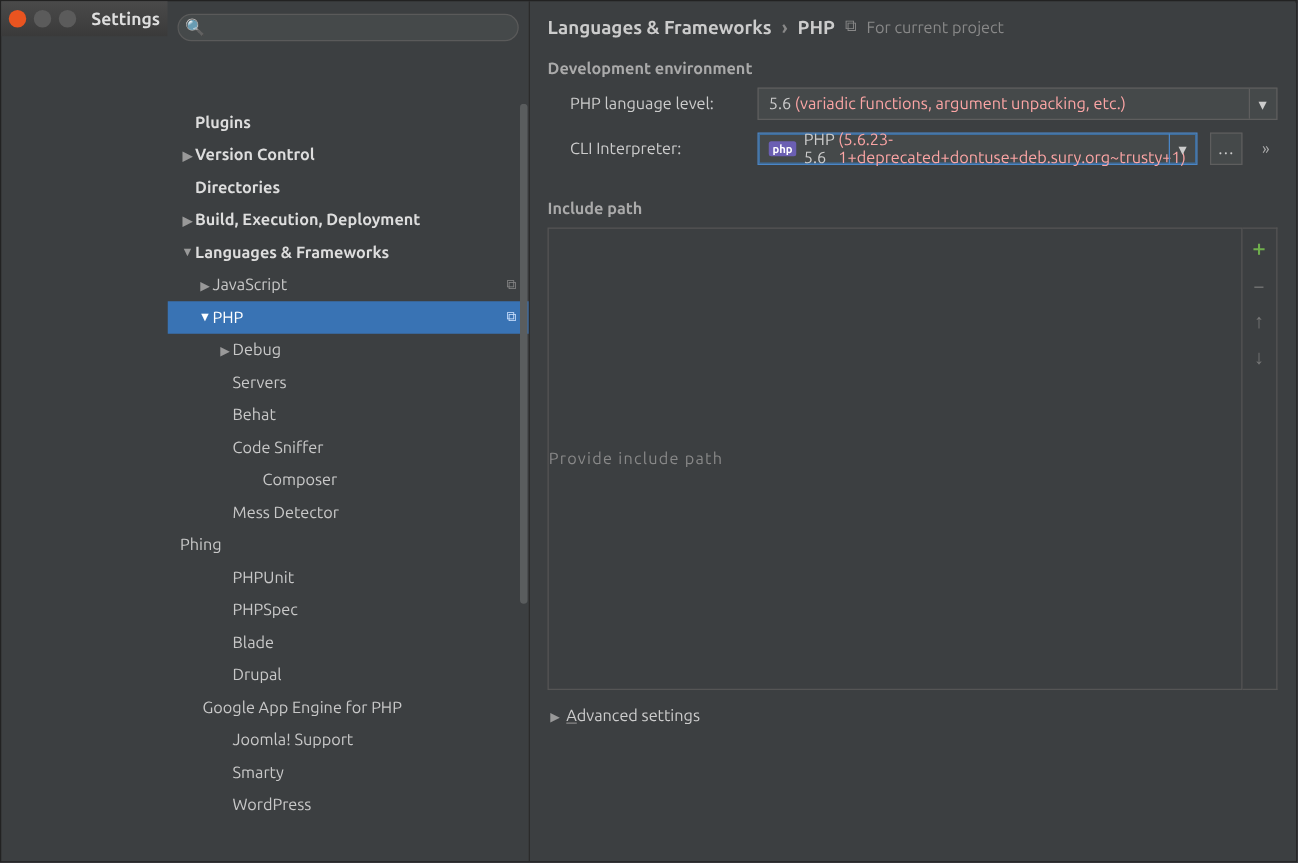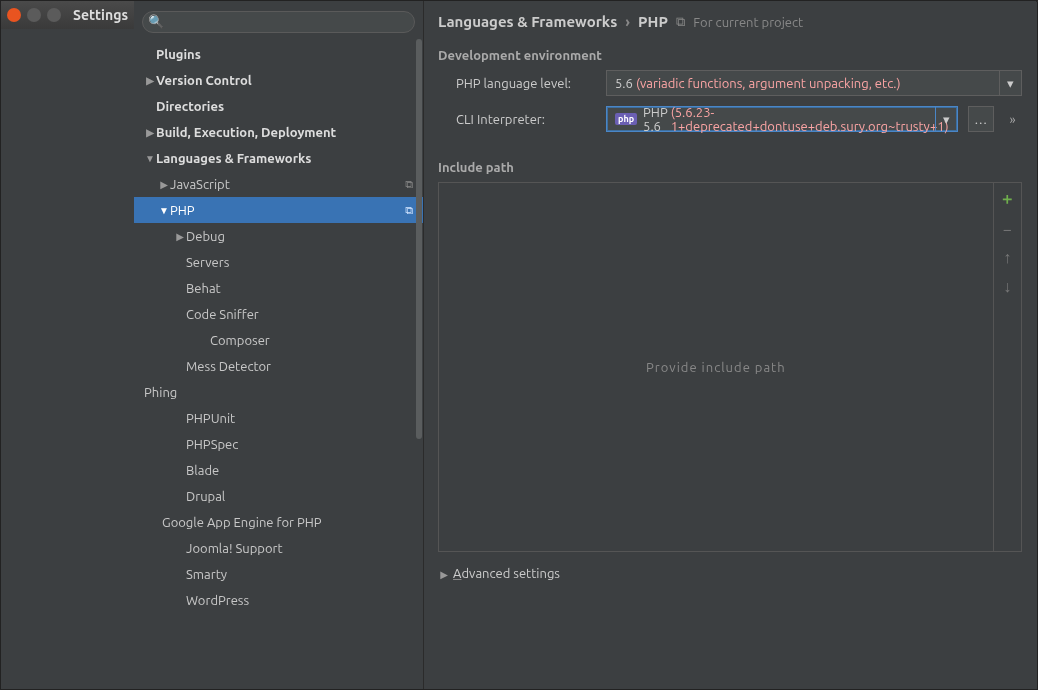--- a/index.html
+++ b/index.html
@@ -9,21 +9,21 @@
 .wbtn { width: 14px; height: 14px; border-radius: 50%; display:inline-block; }
 .wbtn.close { background: #e95420; }
 .wbtn.min { background: #5b5b5b; }
 .wbtn.max { background: #5b5b5b; }
 .titletext { color: #ddd; font-weight: bold; font-size: 14px; margin-left: 6px; }
 .body { flex: 1; display: flex; min-height: 0; }
 .sidebar { width: 290px; border-right: 1px solid #2b2b2b; display: flex; flex-direction: column; padding-top: 8px; }
 .search { margin: 2px 8px 6px 8px; position: relative; }
 .search input { width: 100%; height: 22px; background: #45494a; border: 1px solid #5a5a5a; border-radius: 11px; padding: 0 8px 0 24px; color: #ccc; outline: none; }
 .search .icon { position: absolute; left: 6px; top: 3px; color: #888; font-size: 13px; }
-.tree { flex: 1; overflow: hidden; position: relative; }
+.tree { flex: 1; overflow: hidden; position: relative; margin-top: 44px; }
 .tree-inner { padding-top: 2px; }
 .node { height: 26px; display: flex; align-items: center; padding-left: 10px; color: #c8c8c8; white-space: nowrap; cursor: default; }
 .node.bold { font-weight: bold; color: #ddd; }
 .node.selected { background: #3973b4; color: #fff; }
 .arrow { width: 12px; display: inline-block; text-align: center; color: #999; font-size: 10px; }
 .node.selected .arrow { color: #fff; }
 .spacer { display:inline-block; }
 .copyicon { margin-left: auto; margin-right: 10px; color: #888; font-size: 11px; }
 .node.selected .copyicon { color: #cfe3ff; }
 .scrollthumb { position:absolute; right:1px; top:0; width:6px; height:400px; background:#5a5d5e; border-radius:3px; }
@@ -37,21 +37,21 @@
 .formrow label { width: 140px; color:#ccc; }
 .combo { flex:1; height:26px; background:#45494a; border:1px solid #5e5e5e; display:flex; align-items:center; padding:0 8px; color:#ccc; position:relative; min-width:0; }
 .combo.focused { border:1px solid #4a86c7; box-shadow:0 0 0 1px #3d6e9e inset; }
 .combo .dd { position:absolute; right:0; top:0; width:22px; height:100%; border-left:1px solid #5e5e5e; display:flex; align-items:center; justify-content:center; }
 .combo .dd.focused { border-left:1px solid #4a86c7; }
 .combo .dim { color:#fca5a5; }
 .phpicon { background:#6b5fb3; color:#fff; font-size:9px; font-weight:bold; padding:1px 3px; margin-right:6px; border-radius:2px; }
 .iconbtn { width:26px; height:26px; background:#45494a; border:1px solid #5e5e5e; display:flex; align-items:center; justify-content:center; color:#ccc; cursor:pointer; }
 .chevmore { width:18px; text-align:center; color:#aaa; cursor:pointer; }
 .includewrap { display:flex; gap:0; margin-top:6px; height:370px; }
-.includebox { flex:1; background:#3c3f41; border:1px solid #555; display:flex; align-items:center; justify-content:center; color:#888; letter-spacing:1px; }
+.includebox { flex:1; background:#3c3f41; border:1px solid #555; display:flex; align-items:center; color:#888; letter-spacing:1px; }
 .toolcol { width:28px; border:1px solid #555; border-left:none; display:flex; flex-direction:column; align-items:center; padding-top:6px; gap:10px; }
 .toolcol span { color:#777; font-size:16px; cursor:pointer; }
 .toolcol .plus { color:#6fae4d; font-weight:bold; }
 .adv { margin-top:14px; color:#ccc; cursor:pointer; }
 .adv .arrow { color:#999; }
 .adv .u { text-decoration: underline; text-decoration-color:#888; }
 .footer { height:48px; border-top:1px solid #2b2b2b; display:flex; align-items:center; padding:0 14px; gap:10px; }
 .footer .help { width:20px; height:20px; border:1px solid #5c7a94; color:#7da6c4; border-radius:50%; display:flex; align-items:center; justify-content:center; font-size:12px; font-weight:bold; cursor:pointer; }
 .footer .spacer-f { flex:1; }
 .btn { height:26px; padding:0 18px; background:#45494a; border:1px solid #5eead4; color:#ddd; display:flex; align-items:center; cursor:pointer; }

